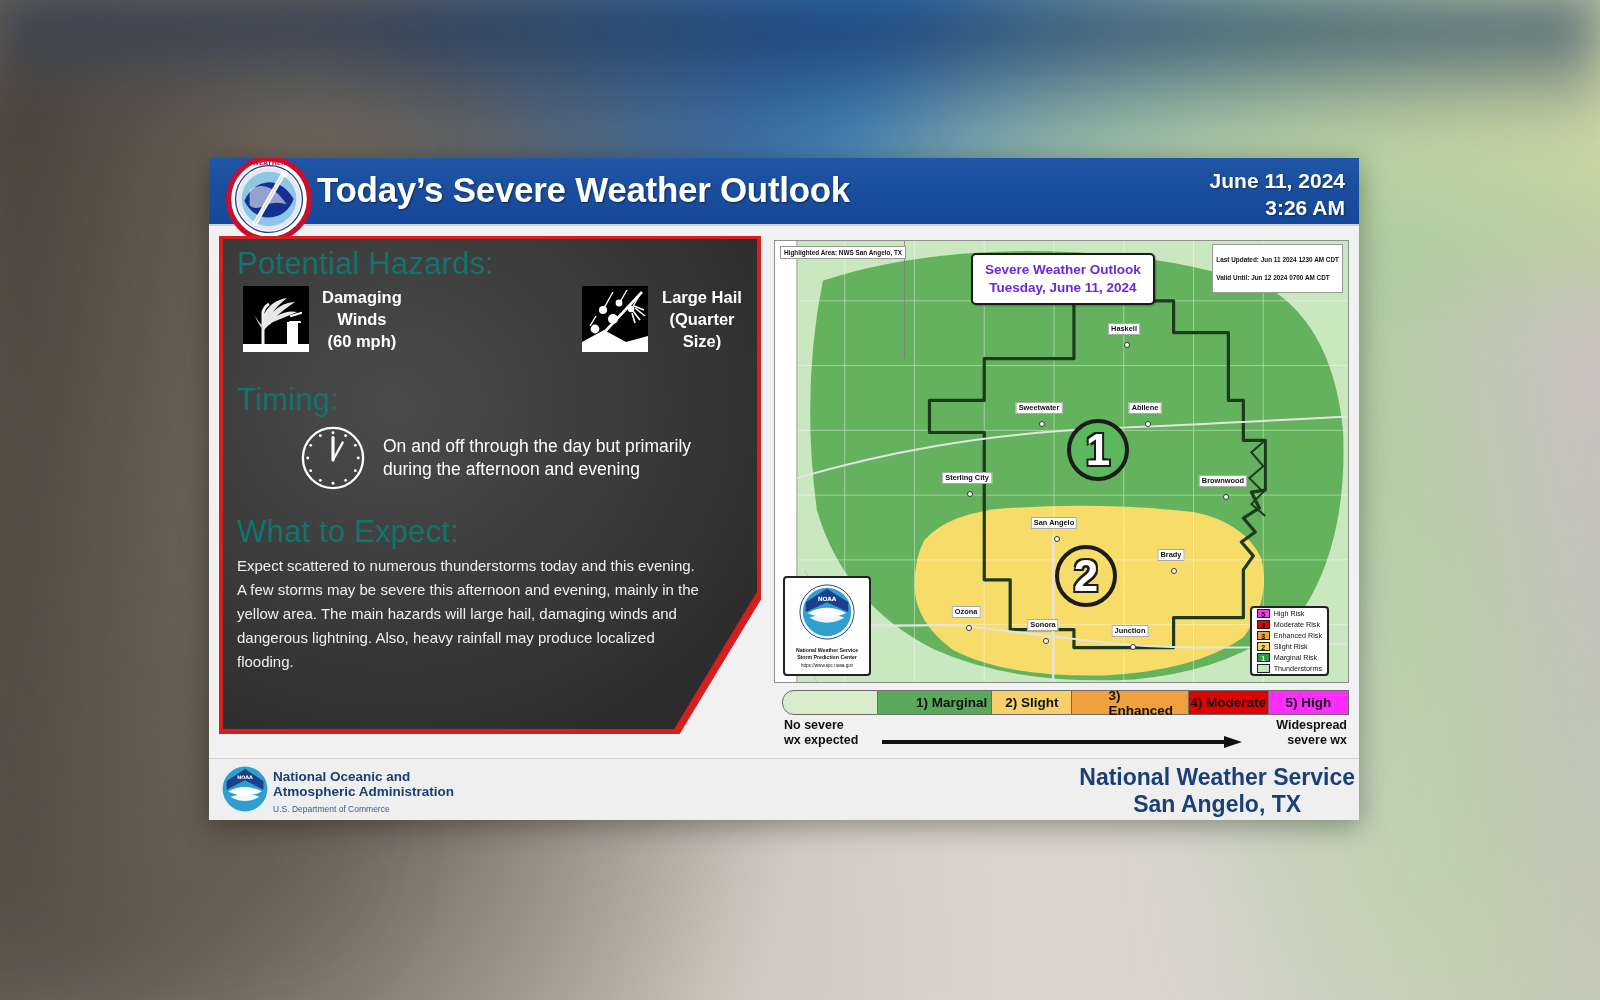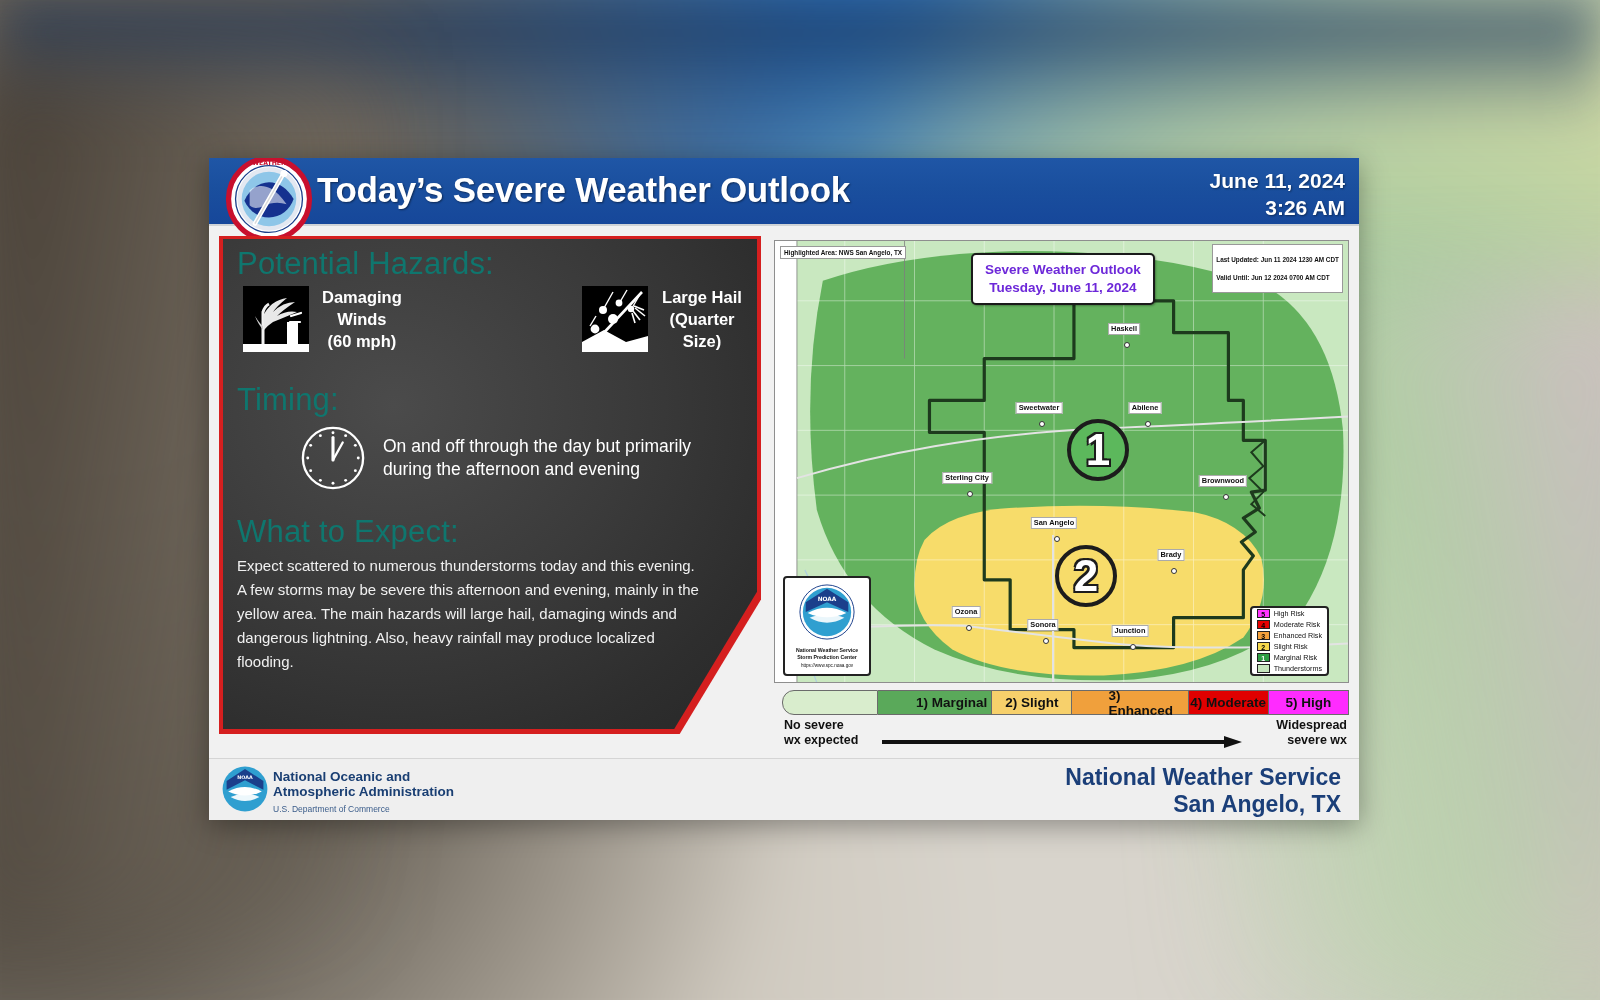--- a/index.html
+++ b/index.html
@@ -138,22 +138,22 @@
     position: absolute; left: 0; bottom: 0; width: 100%; height: 62px;
     background: #efefef; border-top: 1px solid #d5d5d5;
   }
   .noaa-mark { position: absolute; left: 12px; top: 6px; width: 48px; height: 48px; }
   .noaa-txt {
     position: absolute; left: 64px; top: 10px;
     color: #1a3f73; font-size: 13.5px; font-weight: bold; line-height: 15px;
   }
   .noaa-txt .sub { font-size: 8.5px; font-weight: normal; color: #3a5c8a; margin-top: 3px; }
   .nws-footer {
-    position: absolute; right: 18px; top: 5px;
-    text-align: right; color: #1b3f79;
+    position: absolute; right: 4px; top: 5px;
+    text-align: center; color: #1b3f79;
     font-size: 23px; font-weight: bold; line-height: 27px;
   }
 
   
   .mapbox {
     position: absolute; left: 565px; top: 82px;
     width: 575px; height: 510px;
   }
   .mapframe {
     position: absolute; left: 0; top: 0; width: 575px; height: 443px;

